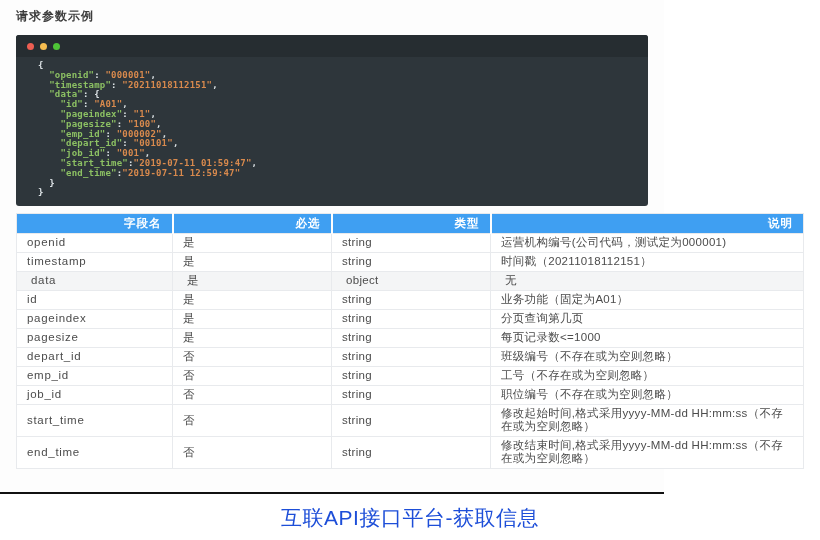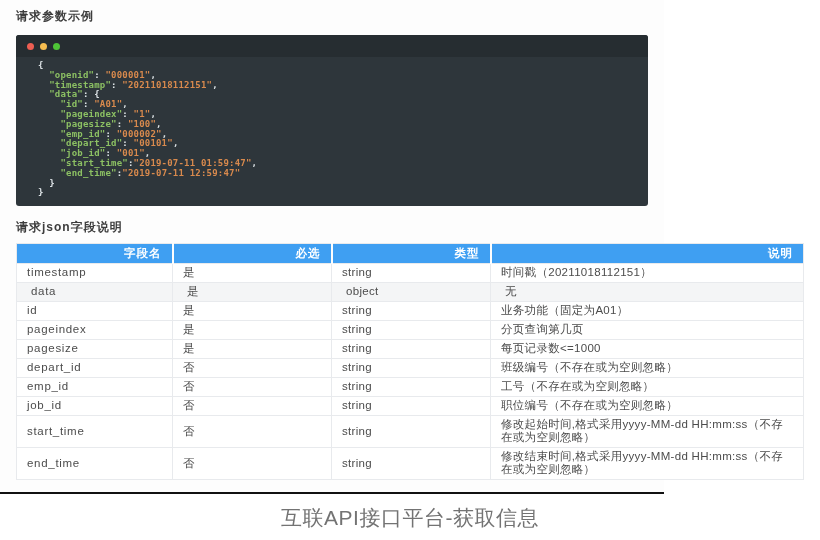--- a/index.html
+++ b/index.html
@@ -59,21 +59,21 @@
     font-size:11.5px;color:#4c4c4c;padding:2.5px 10px;
     line-height:12.5px;border:1px solid var(--row-border);
     letter-spacing:0.3px;vertical-align:middle;
   }
   table.fields td.c-field{letter-spacing:0.7px;}
   table.fields tr.hl td{background:var(--hl-row);padding-left:14px;}
   table.fields td.c-desc{line-height:13px;}
   
   .caption{
     width:820px;text-align:center;padding-top:10px;
-    font-size:21px;color:#737373;font-weight:400;letter-spacing:0.5px;
+    font-size:21px;color:#1d4ed8;font-weight:400;letter-spacing:0.5px;
   }
 </style>
 </head>
 <body>
 
 <div class="doc-area">
 
   <h3 class="sec-title">请求参数示例</h3>
 
   <div class="code-window">
@@ -93,38 +93,43 @@
         <div class="code-line"><span class="seg-k">    "emp_id"</span><span class="seg-p">: </span><span class="seg-v">"000002"</span><span class="seg-p">,</span></div>
         <div class="code-line"><span class="seg-k">    "depart_id"</span><span class="seg-p">: </span><span class="seg-v">"00101"</span><span class="seg-p">,</span></div>
         <div class="code-line"><span class="seg-k">    "job_id"</span><span class="seg-p">: </span><span class="seg-v">"001"</span><span class="seg-p">,</span></div>
         <div class="code-line"><span class="seg-k">    "start_time"</span><span class="seg-p">:</span><span class="seg-v">"2019-07-11 01:59:47"</span><span class="seg-p">,</span></div>
         <div class="code-line"><span class="seg-k">    "end_time"</span><span class="seg-p">:</span><span class="seg-v">"2019-07-11 12:59:47"</span></div>
         <div class="code-line"><span class="seg-p">  }</span></div>
         <div class="code-line"><span class="seg-p">}</span></div>
       </div>
   </div>
 
-  <h3 class="sec-title tbl-title">请求json字段说明</h3>
 
   <table class="fields">
     <colgroup>
       <col style="width:156px">
         <col style="width:159px">
         <col style="width:159px">
         <col>
     </colgroup>
     <thead>
       <tr>
         <th>字段名</th>
         <th>必选</th>
         <th>类型</th>
         <th>说明</th>
       </tr>
     </thead>
     <tbody>
+        <tr>
+          <td class="c-field">openid</td>
+          <td class="c-required">是</td>
+          <td class="c-type">string</td>
+          <td class="c-desc">运营机构编号(公司代码，测试定为000001)</td>
+        </tr>
         <tr>
           <td class="c-field">timestamp</td>
           <td class="c-required">是</td>
           <td class="c-type">string</td>
           <td class="c-desc">时间戳（20211018112151）</td>
         </tr>
         <tr class="hl">
           <td class="c-field">data</td>
           <td class="c-required">是</td>
           <td class="c-type">object</td>

